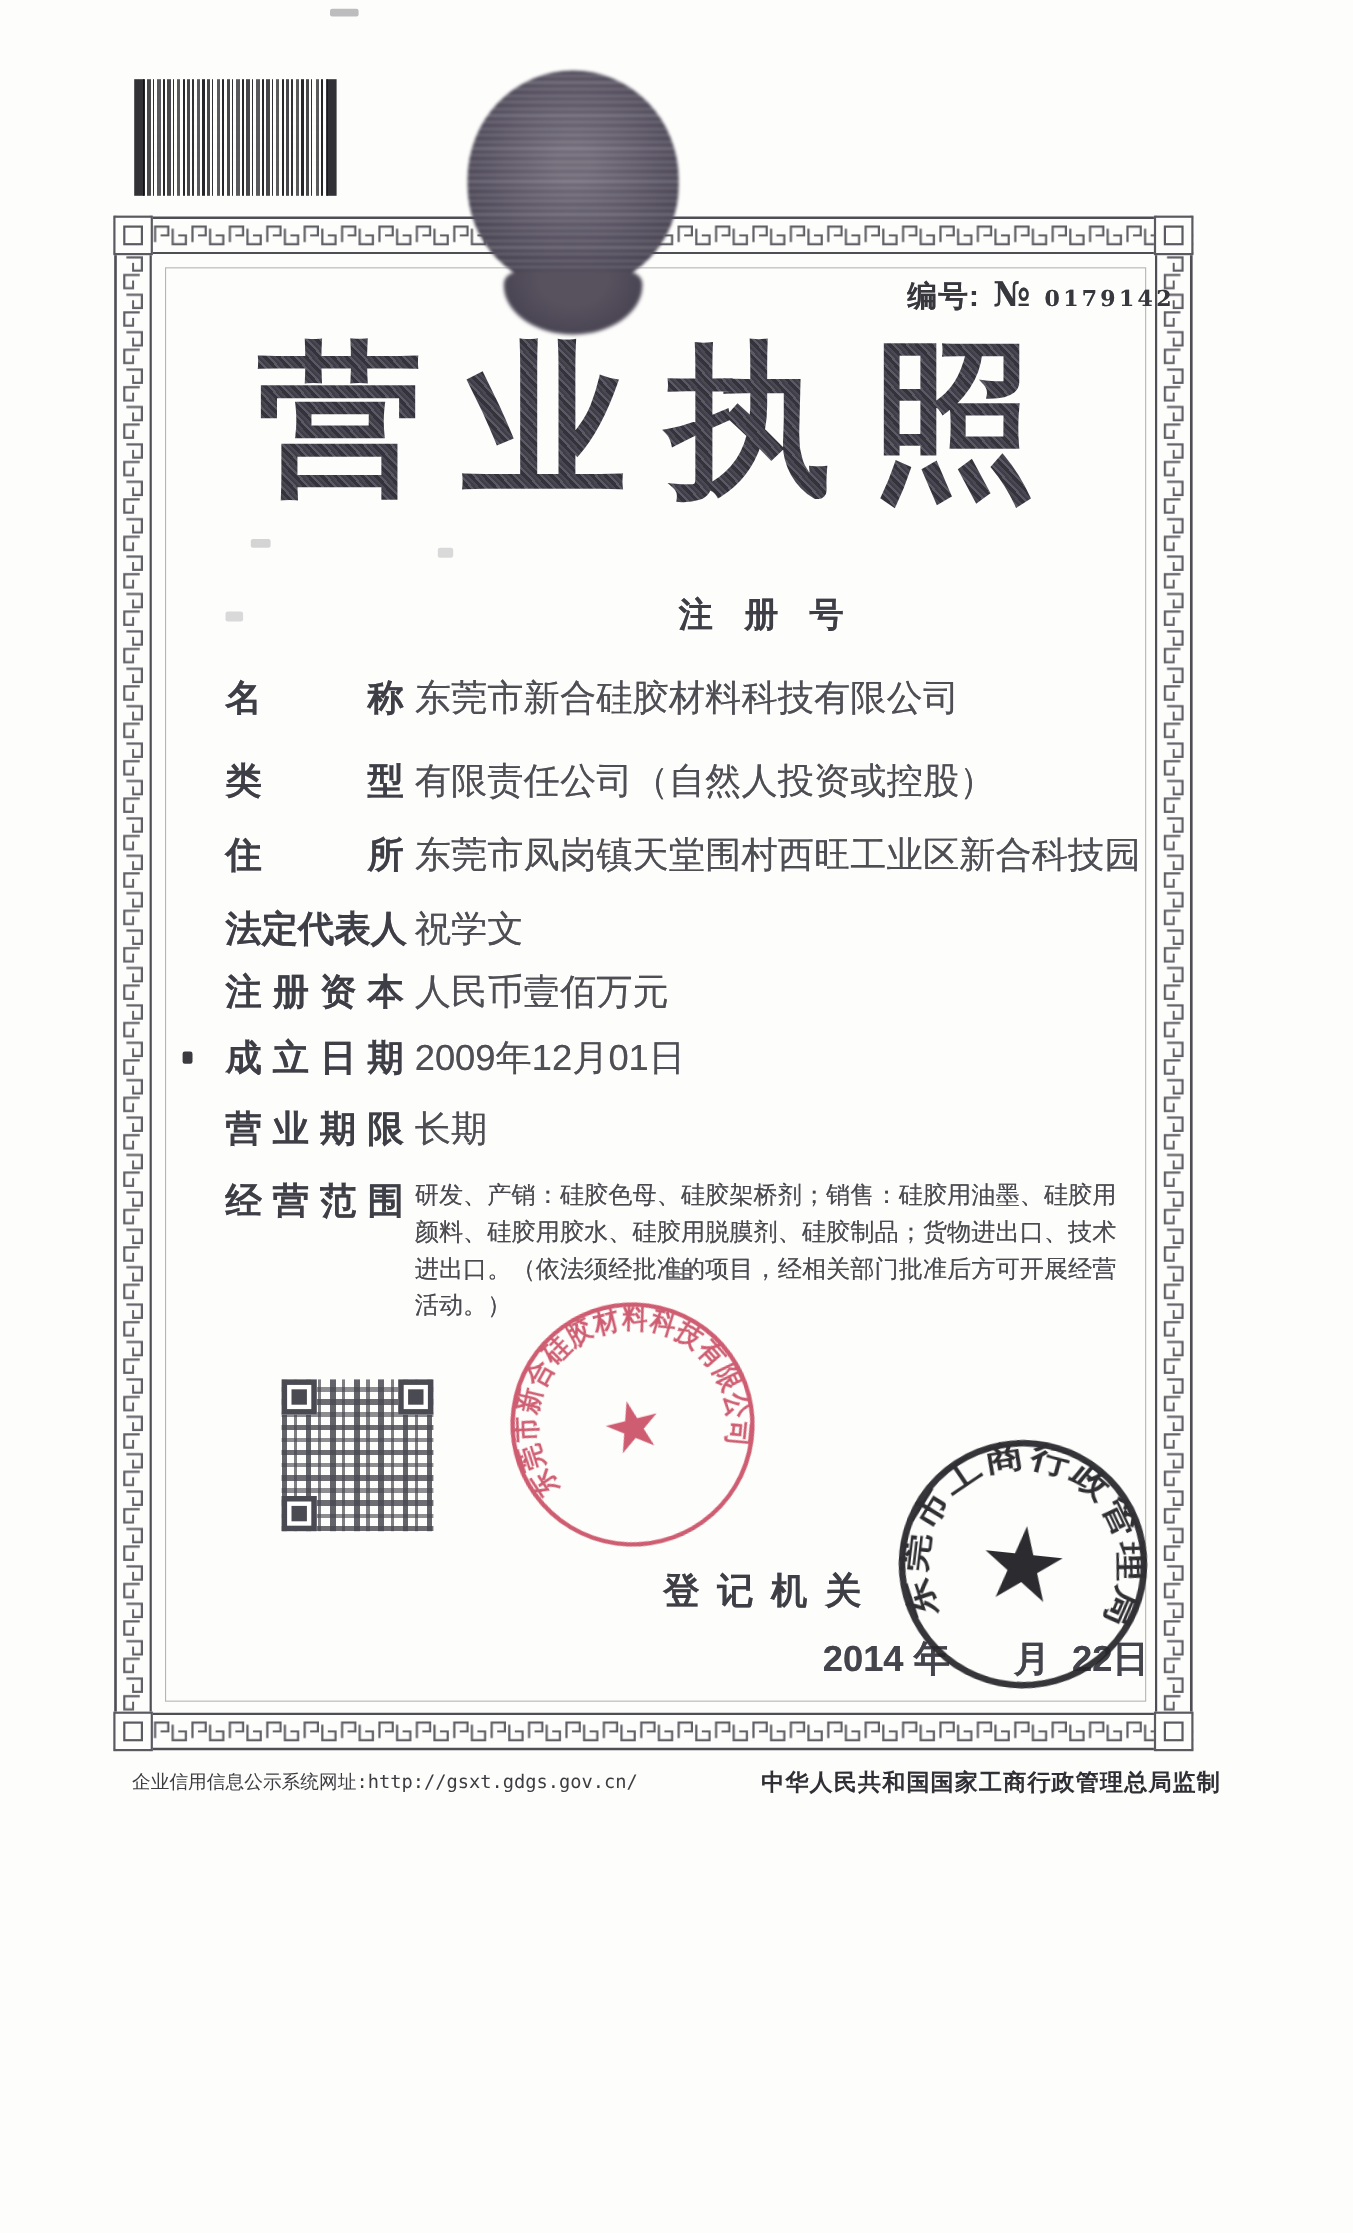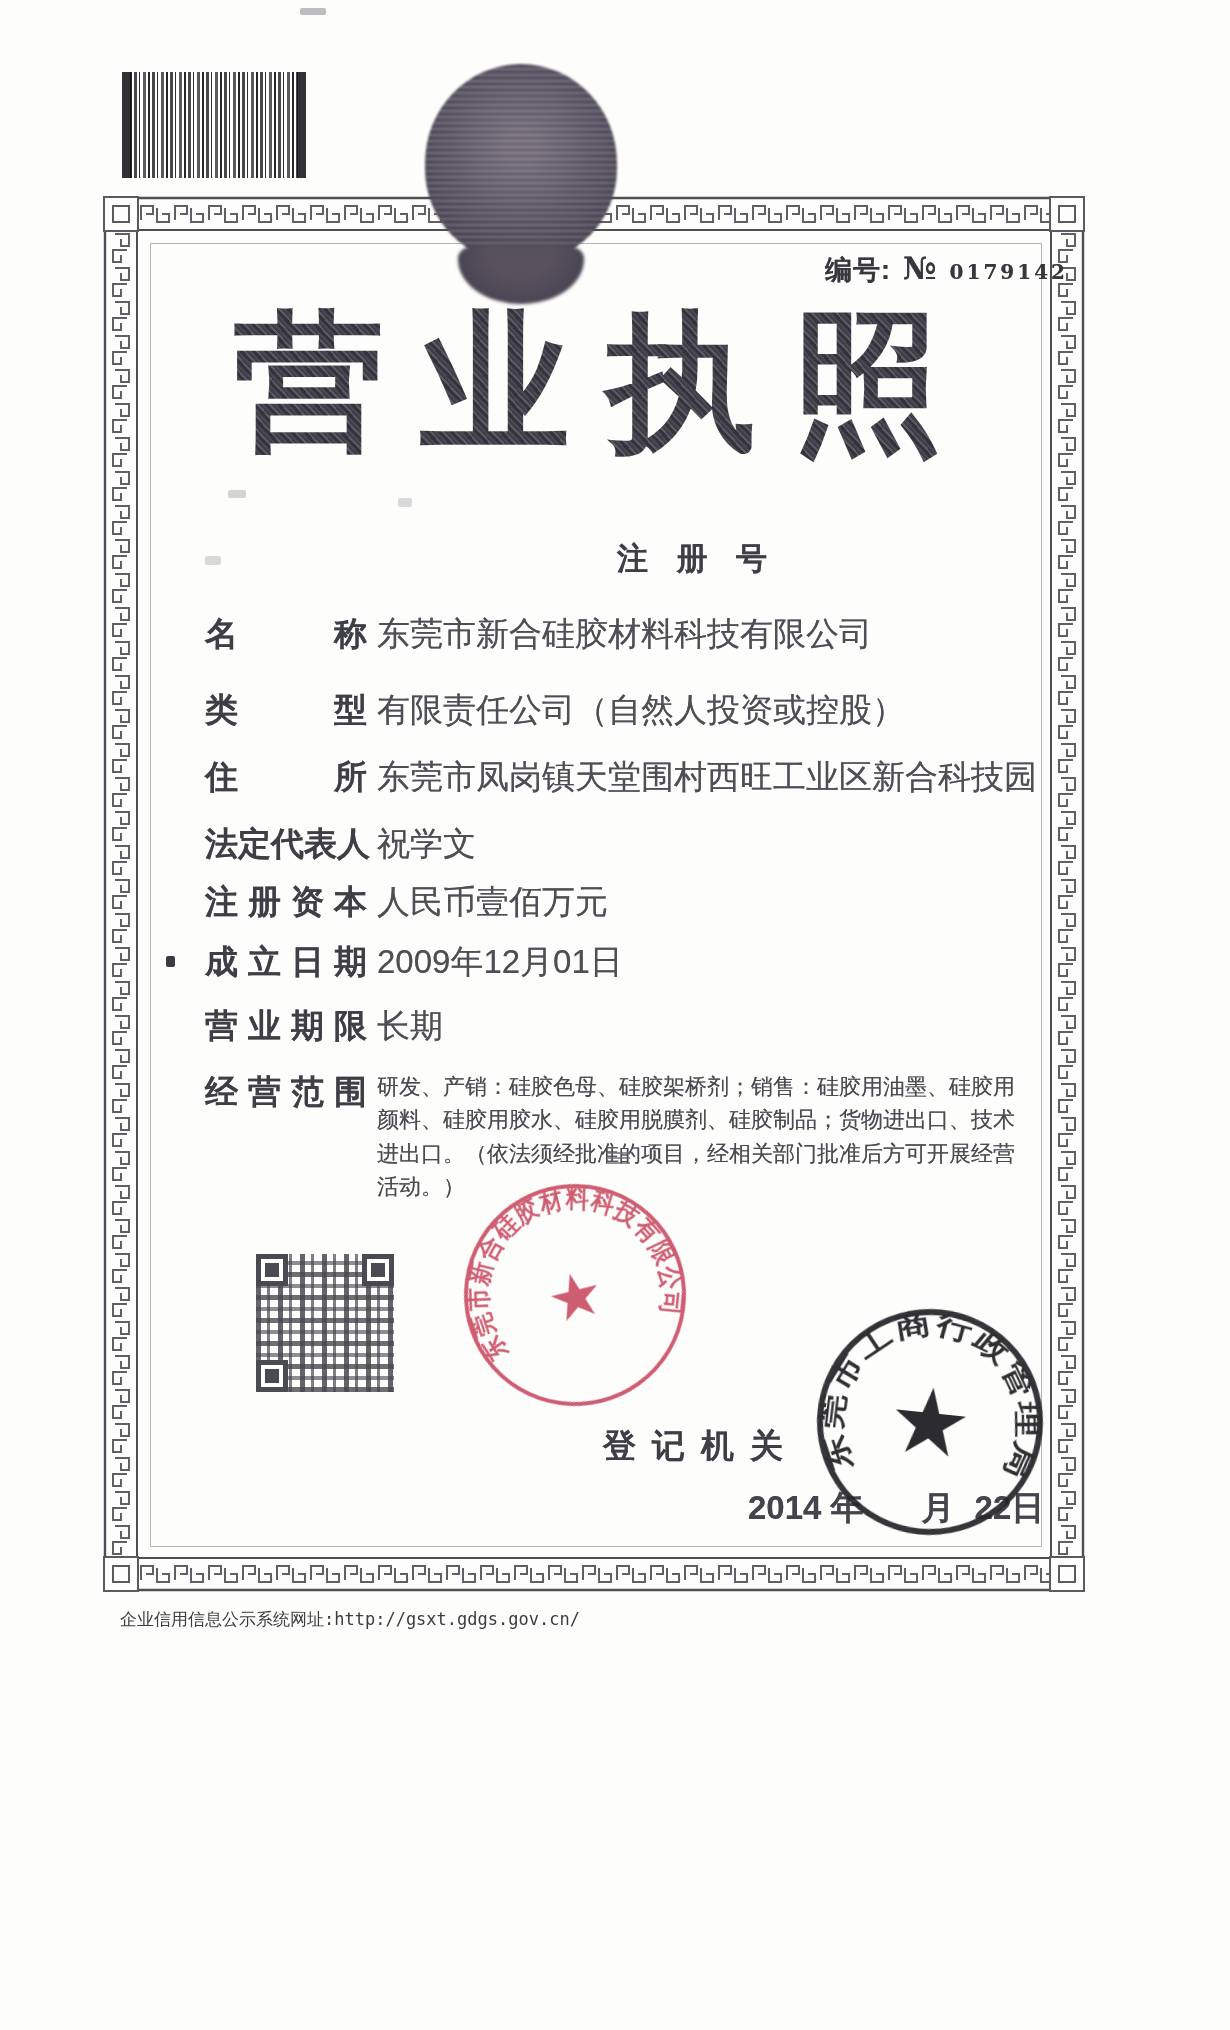--- a/index.html
+++ b/index.html
@@ -277,14 +277,15 @@
   <svg class="seal-black" viewBox="0 0 240 240">
     <circle cx="120" cy="120" r="110" fill="none" stroke="#26262a" stroke-width="6"></circle>
     <path id="blkArc" d="M52.6 176.6 A88 88 0 1 1 187.4 176.6" fill="none"></path>
     <text font-size="29" font-weight="700" fill="#1f1f24" letter-spacing="2">
       <textPath href="#blkArc" startOffset="6" textLength="378" lengthAdjust="spacingAndGlyphs">东莞市工商行政管理局</textPath>
     </text>
     <text x="120" y="152" font-size="92" text-anchor="middle" fill="#1b1b1f">★</text>
   </svg>
 
   <div class="footer-left">企业信用信息公示系统网址:http://gsxt.gdgs.gov.cn/</div>
+  <div class="footer-right">中华人民共和国国家工商行政管理总局监制</div>
 
 </div>
 
 </body></html>

